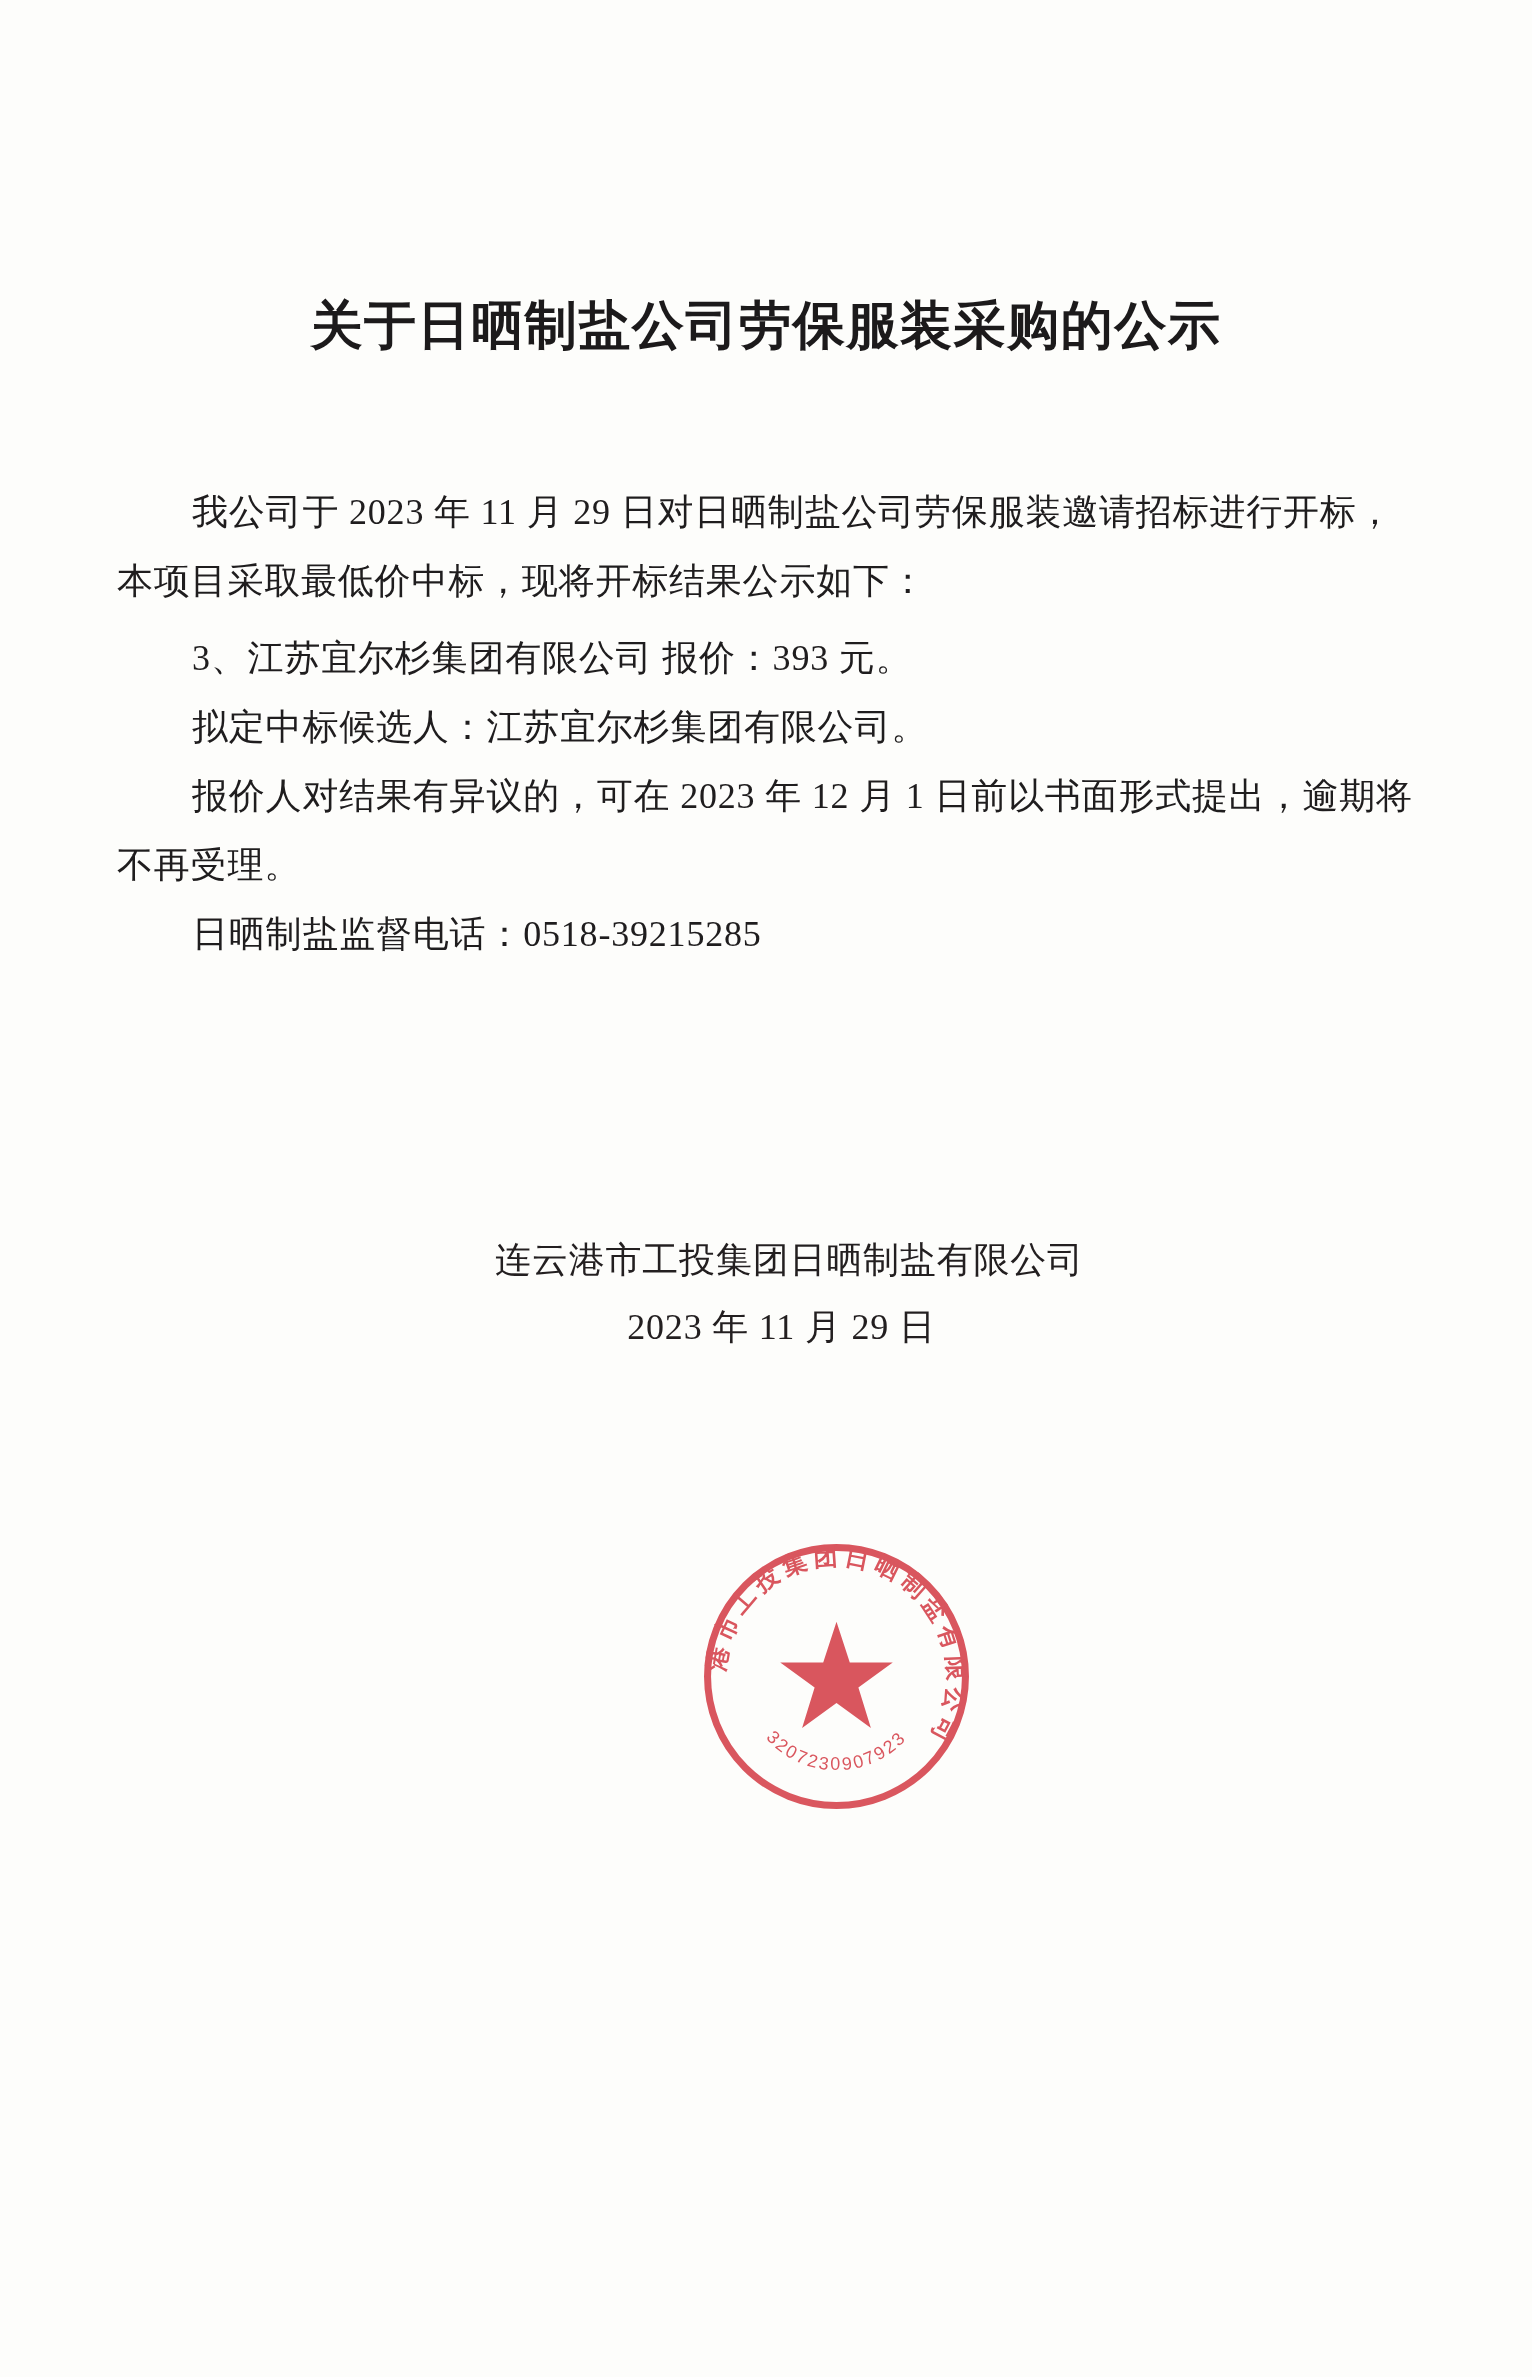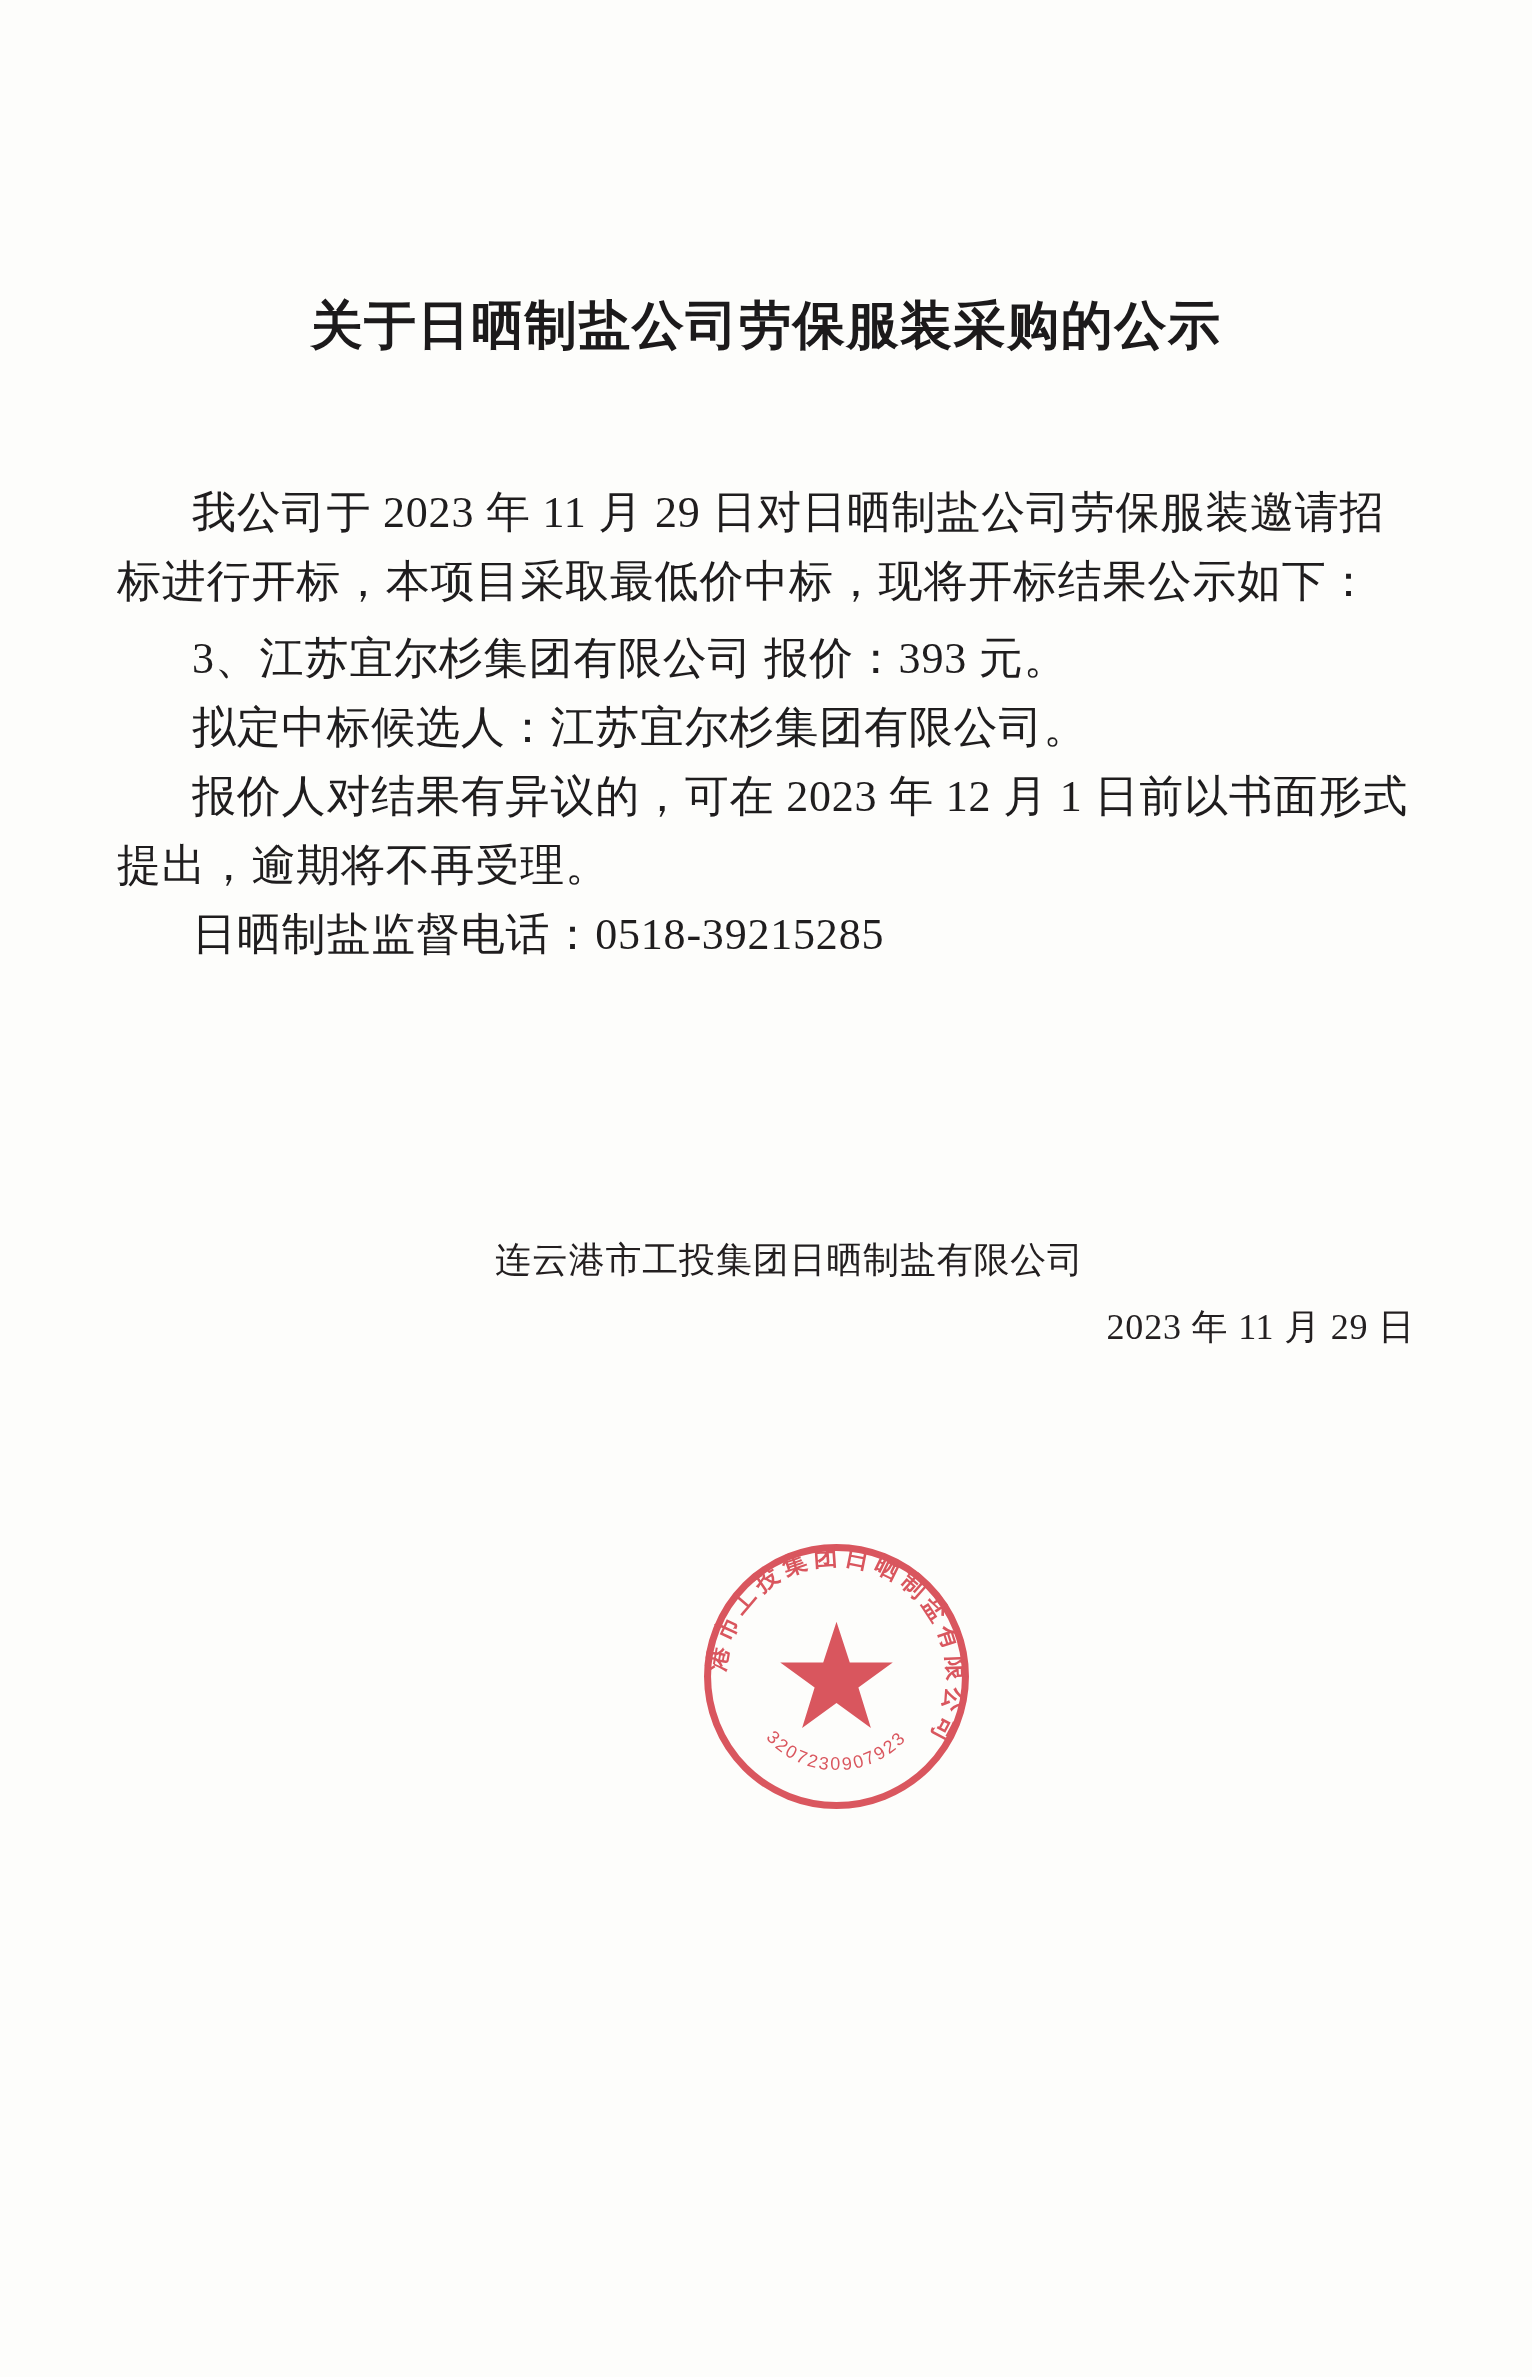--- a/index.html
+++ b/index.html
@@ -35,21 +35,21 @@
     font-size: 52px;
     font-weight: 700;
     letter-spacing: 1.6px;
     margin-top: 291px;
     color: #1c1a1b;
     font-family: "Liberation Serif", "DejaVu Serif", serif;
   }
 
   .body-block {
     margin-top: 117px;
-    font-size: 44px;
+    font-size: 36px;
     line-height: 69px;
     color: #1f1d1e;
   }
 
   .para {
     text-indent: 75px;
     margin: 0;
     letter-spacing: 0.8px;
   }
 
@@ -73,21 +73,20 @@
     font-size: 36px;
     line-height: 67px;
     letter-spacing: 0.8px;
     position: relative;
   }
   .sign-org {
     padding-left: 47px;
   }
   .sign-date {
     padding-left: 31px;
-    text-align: right;
   }
 
   
   .seal {
     position: absolute;
     left: 688px;
     top: 1528px;
     width: 297px;
     height: 297px;
     pointer-events: none;

